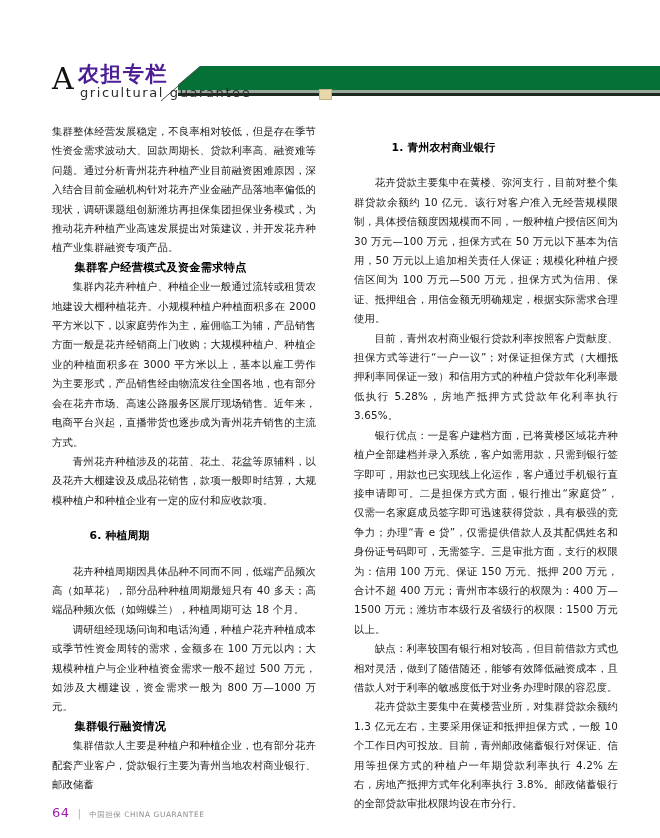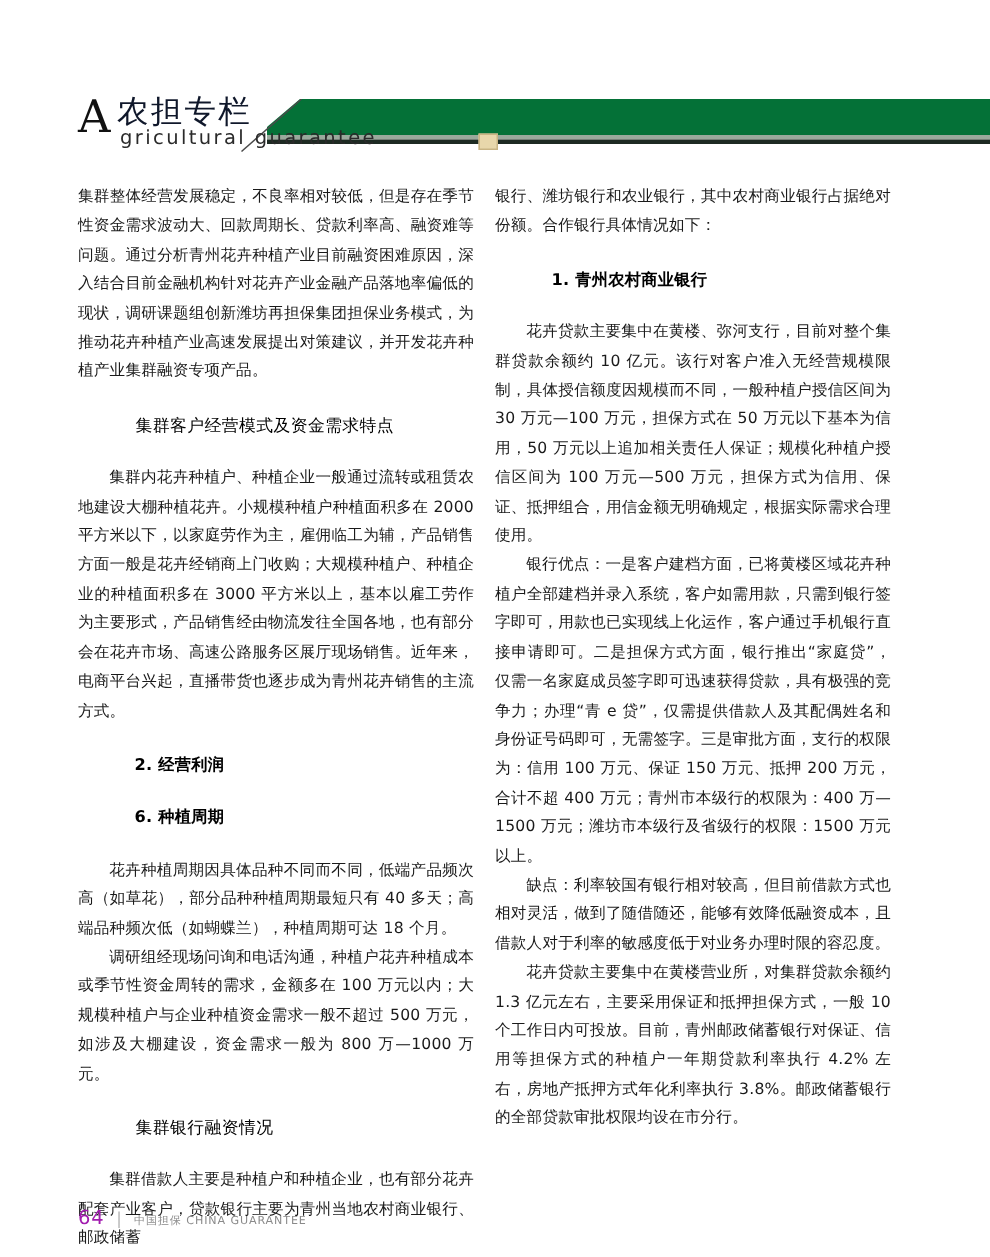--- a/index.html
+++ b/index.html
@@ -99,23 +99,23 @@
     font-size: 30px;
     line-height: 30px;
     color: #111111;
   }
   .logo-cn {
     position: absolute;
     left: 26px;
     top: 0px;
     font-size: 21px;
     line-height: 24px;
-    font-weight: 400;
+    font-weight: 700;
     letter-spacing: 1.5px;
-    color: #0f172a;
+    color: #4c1d95;
     white-space: nowrap;
   }
   .logo-en {
     position: absolute;
     left: 28px;
     top: 25px;
     font-size: 13px;
     line-height: 12px;
     letter-spacing: 1.6px;
     color: #2a2a2a;
@@ -123,21 +123,21 @@
   }
 
   
   #columns {
     position: absolute;
     left: 0;
     top: 122px;
     width: 660px;
     height: 660px;
     display: flex;
-    gap: 14px;
+    gap: 38px;
     padding: 0 52px;
   }
   .col {
     width: 264px;
     flex: 0 0 264px;
   }
 
   p.para {
     font-family: "DejaVu Sans", "Liberation Sans", sans-serif;
     font-size: 10.4px;
@@ -148,25 +148,25 @@
     text-indent: 2em;
     letter-spacing: 0.15px;
     margin: 0;
   }
   p.noindent { text-indent: 0; }
 
   h3.sec-head {
     font-family: "DejaVu Sans", "Liberation Sans", sans-serif;
     font-size: 11.2px;
     line-height: 19.4px;
-    font-weight: 400;
+    font-weight: 700;
     color: #000000;
     text-indent: 2em;
     letter-spacing: 0.3px;
-    margin: 16px;
+    margin: 0;
   }
   h4.sub-head {
     font-family: "DejaVu Sans", "Liberation Sans", sans-serif;
     font-size: 10.8px;
     line-height: 19.4px;
     font-weight: 700;
     color: #000000;
     text-indent: 2em;
     letter-spacing: 0.2px;
     margin: 16px;
@@ -219,31 +219,31 @@
       <div class="logo-cn">农担专栏</div>
       <div class="logo-en">gricultural guarantee</div>
     </div>
   </div>
 
   <div id="columns">
     <div class="col" id="col-left">
         <p class="para noindent">集群整体经营发展稳定，不良率相对较低，但是存在季节性资金需求波动大、回款周期长、贷款利率高、融资难等问题。通过分析青州花卉种植产业目前融资困难原因，深入结合目前金融机构针对花卉产业金融产品落地率偏低的现状，调研课题组创新潍坊再担保集团担保业务模式，为推动花卉种植产业高速发展提出对策建议，并开发花卉种植产业集群融资专项产品。</p>
         <h3 class="sec-head">集群客户经营模式及资金需求特点</h3>
         <p class="para">集群内花卉种植户、种植企业一般通过流转或租赁农地建设大棚种植花卉。小规模种植户种植面积多在 2000 平方米以下，以家庭劳作为主，雇佣临工为辅，产品销售方面一般是花卉经销商上门收购；大规模种植户、种植企业的种植面积多在 3000 平方米以上，基本以雇工劳作为主要形式，产品销售经由物流发往全国各地，也有部分会在花卉市场、高速公路服务区展厅现场销售。近年来，电商平台兴起，直播带货也逐步成为青州花卉销售的主流方式。</p>
-        <h4 class="sub-head">2. 经营利润</h4>
+        <p class="para">青州花卉种植涉及的花苗、花土、花盆等原辅料，以及花卉大棚建设及成品花销售，款项一般即时结算，大规模种植户和种植企业有一定的应付和应收款项。</p>
         <h4 class="sub-head">6. 种植周期</h4>
         <p class="para">花卉种植周期因具体品种不同而不同，低端产品频次高（如草花），部分品种种植周期最短只有 40 多天；高端品种频次低（如蝴蝶兰），种植周期可达 18 个月。</p>
         <p class="para">调研组经现场问询和电话沟通，种植户花卉种植成本或季节性资金周转的需求，金额多在 100 万元以内；大规模种植户与企业种植资金需求一般不超过 500 万元，如涉及大棚建设，资金需求一般为 800 万—1000 万元。</p>
         <h3 class="sec-head">集群银行融资情况</h3>
         <p class="para">集群借款人主要是种植户和种植企业，也有部分花卉配套产业客户，贷款银行主要为青州当地农村商业银行、邮政储蓄</p>
       </div>
     <div class="col" id="col-right">
-        <p class="para noindent">银行、潍坊银行和农业银行，其中农村商业银行占据绝对份额。合作银行具体情况如下：</p>
         <h4 class="sub-head">1. 青州农村商业银行</h4>
         <p class="para">花卉贷款主要集中在黄楼、弥河支行，目前对整个集群贷款余额约 10 亿元。该行对客户准入无经营规模限制，具体授信额度因规模而不同，一般种植户授信区间为 30 万元—100 万元，担保方式在 50 万元以下基本为信用，50 万元以上追加相关责任人保证；规模化种植户授信区间为 100 万元—500 万元，担保方式为信用、保证、抵押组合，用信金额无明确规定，根据实际需求合理使用。</p>
+        <p class="para">目前，青州农村商业银行贷款利率按照客户贡献度、担保方式等进行“一户一议”；对保证担保方式（大棚抵押利率同保证一致）和信用方式的种植户贷款年化利率最低执行 5.28%，房地产抵押方式贷款年化利率执行 3.65%。</p>
         <p class="para">银行优点：一是客户建档方面，已将黄楼区域花卉种植户全部建档并录入系统，客户如需用款，只需到银行签字即可，用款也已实现线上化运作，客户通过手机银行直接申请即可。二是担保方式方面，银行推出“家庭贷”，仅需一名家庭成员签字即可迅速获得贷款，具有极强的竞争力；办理“青 e 贷”，仅需提供借款人及其配偶姓名和身份证号码即可，无需签字。三是审批方面，支行的权限为：信用 100 万元、保证 150 万元、抵押 200 万元，合计不超 400 万元；青州市本级行的权限为：400 万—1500 万元；潍坊市本级行及省级行的权限：1500 万元以上。</p>
         <p class="para">缺点：利率较国有银行相对较高，但目前借款方式也相对灵活，做到了随借随还，能够有效降低融资成本，且借款人对于利率的敏感度低于对业务办理时限的容忍度。</p>
         <p class="para">花卉贷款主要集中在黄楼营业所，对集群贷款余额约 1.3 亿元左右，主要采用保证和抵押担保方式，一般 10 个工作日内可投放。目前，青州邮政储蓄银行对保证、信用等担保方式的种植户一年期贷款利率执行 4.2% 左右，房地产抵押方式年化利率执行 3.8%。邮政储蓄银行的全部贷款审批权限均设在市分行。</p>
       </div>
   </div>
 
   <div id="footer">
     <span class="pg-num">64</span>
     <span class="pg-bar">|</span>
     <span class="pg-mag">中国担保 CHINA GUARANTEE</span>

